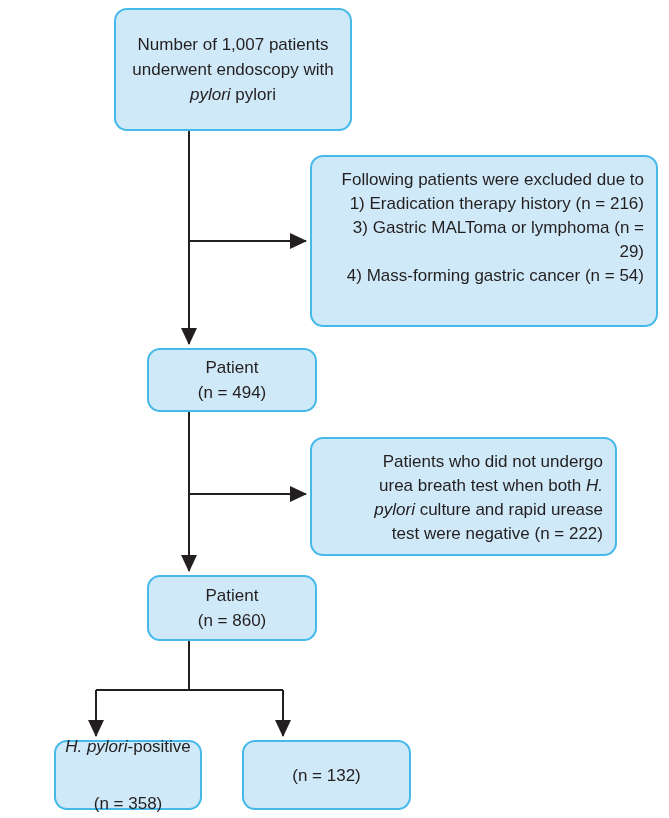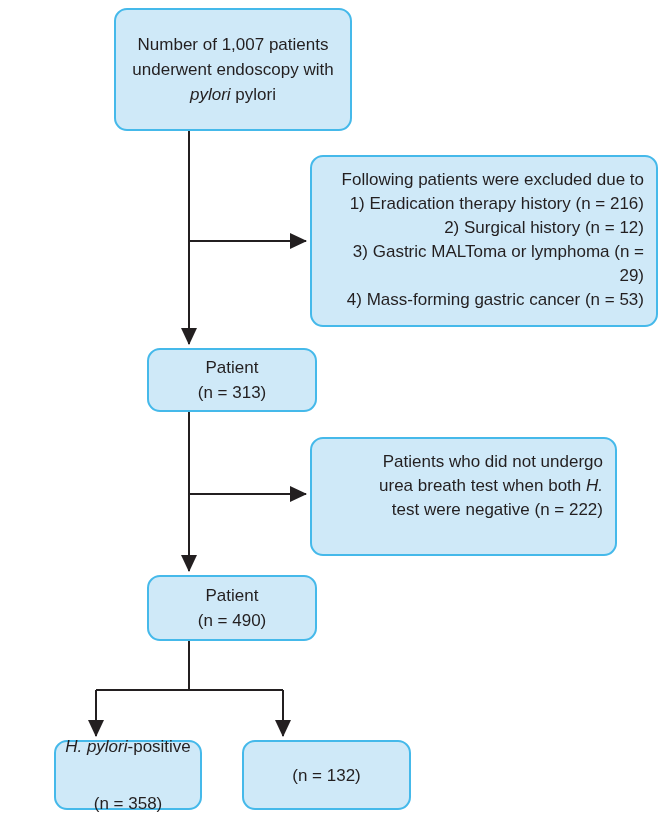--- a/index.html
+++ b/index.html
@@ -61,39 +61,39 @@
 
   <div class="box center" style="left:70px;top:8px;width:238px;height:123px;">
     <div class="line"><span>Number of 1,007 patients</span></div>
     <div class="line"><span>underwent endoscopy with</span></div>
     <div class="line"><span class="it">pylori</span><span> pylori</span></div>
   </div>
 
   <div class="box left" style="left:310px;top:155px;width:348px;height:172px;">
     <div class="line"><span>Following patients were excluded due to</span></div>
     <div class="line"><span>1) Eradication therapy history (n = 216)</span></div>
-    <div class="line"><span>2) Surgical history (n = 12)</span></div>
     <div class="line"><span>3) Gastric MALToma or lymphoma (n = 29)</span></div>
-    <div class="line"><span>4) Mass-forming gastric cancer (n = 53)</span></div>
+    <div class="line"><span>4) Mass-forming gastric cancer (n = 54)</span></div>
   </div>
 
   <div class="box center" style="left:103px;top:348px;width:170px;height:64px;">
     <div class="line"><span>Patient</span></div>
-    <div class="line"><span>(n = 313)</span></div>
+    <div class="line"><span>(n = 494)</span></div>
   </div>
 
   <div class="box left" style="left:310px;top:437px;width:307px;height:119px;">
     <div class="line"><span>Patients who did not undergo</span></div>
     <div class="line"><span>urea breath test when both </span><span class="it">H.</span></div>
+    <div class="line"><span class="it">pylori</span><span> culture and rapid urease</span></div>
     <div class="line"><span>test were negative (n = 222)</span></div>
   </div>
 
   <div class="box center" style="left:103px;top:575px;width:170px;height:66px;">
     <div class="line"><span>Patient</span></div>
-    <div class="line"><span>(n = 490)</span></div>
+    <div class="line"><span>(n = 860)</span></div>
   </div>
 
   <div class="box center" style="left:10px;top:740px;width:148px;height:70px;gap:32px;">
     <div class="line"><span class="it">H. pylori</span><span>-positive</span></div>
     <div class="line"><span>(n = 358)</span></div>
   </div>
 
   <div class="box center" style="left:198px;top:740px;width:169px;height:70px;">
     <div class="line"><span>(n = 132)</span></div>
   </div>

